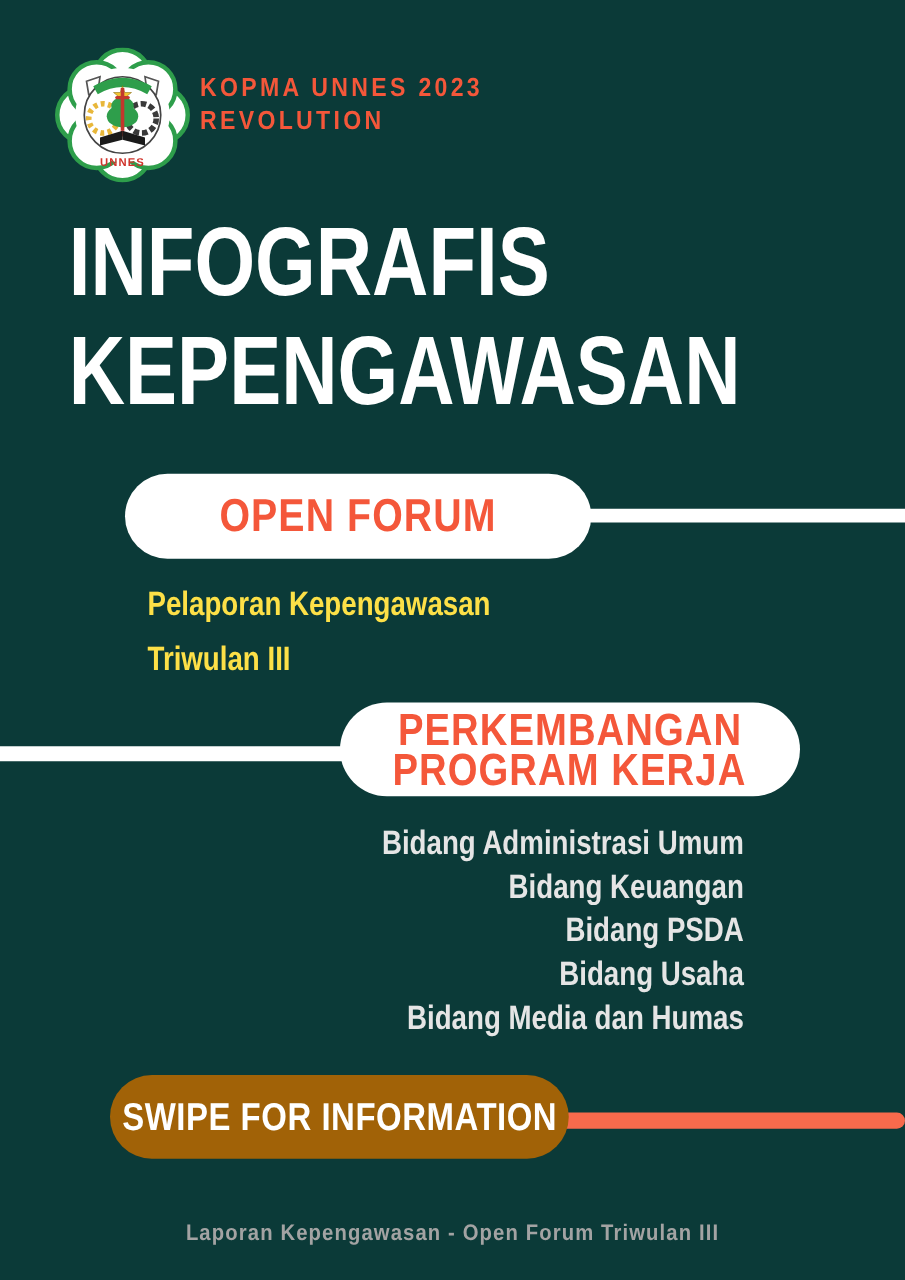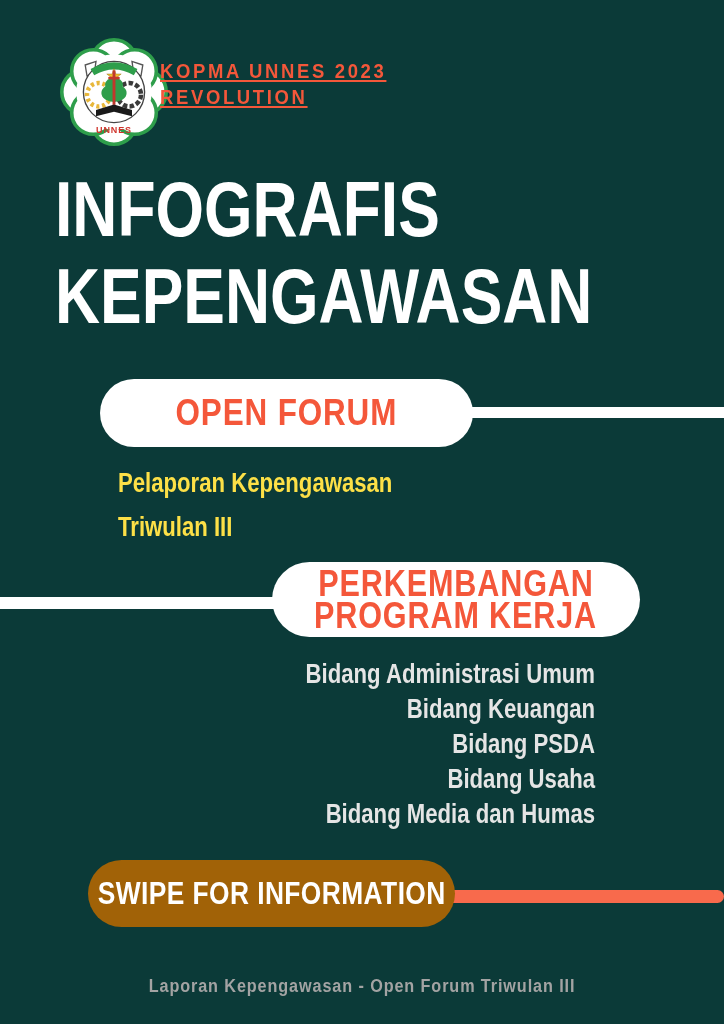--- a/index.html
+++ b/index.html
@@ -8,31 +8,30 @@
     width: 724px;
     height: 1024px;
     background: #0B3A38;
     overflow: hidden;
     font-family: "Liberation Sans", sans-serif;
     font-weight: 700;
   }
   
   .logo {
     position: absolute;
-    left: 60px; top: 38px;
+    left: 44px; top: 38px;
     width: 108px; height: 108px;
   }
   .org {
     position: absolute;
     left: 160px; top: 58px;
     color: #F4573A;
     font-size: 21px;
     line-height: 26px;
     letter-spacing: 3px;
-    text-decoration: underline;
   }
   .org > div { transform: scaleX(0.88); transform-origin: left center; white-space: nowrap; }
   
   .title {
     position: absolute;
     left: 55px; top: 166px;
     color: #FFFFFF;
     font-size: 78px;
     line-height: 87px;
   }

